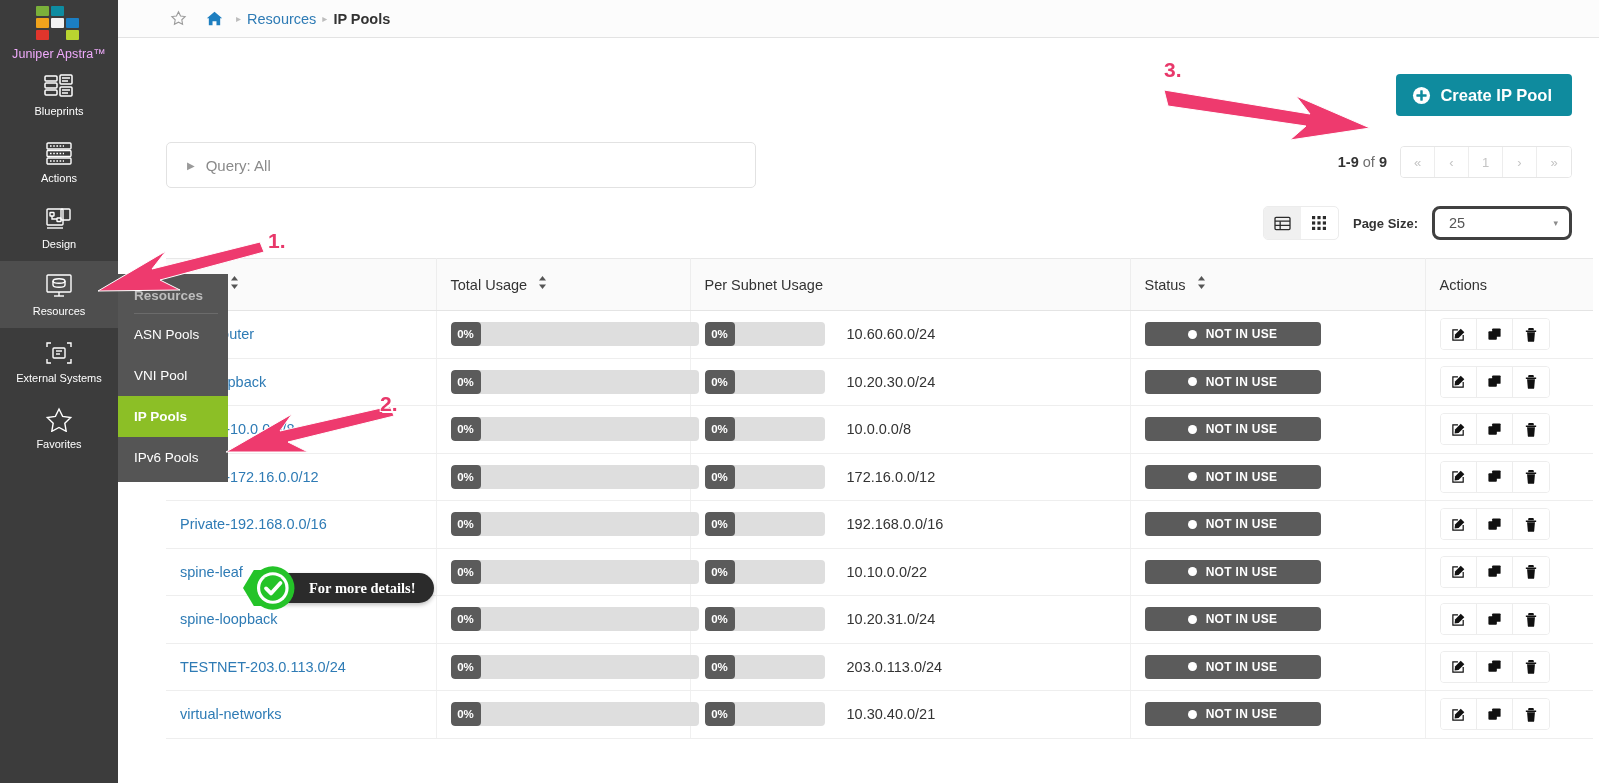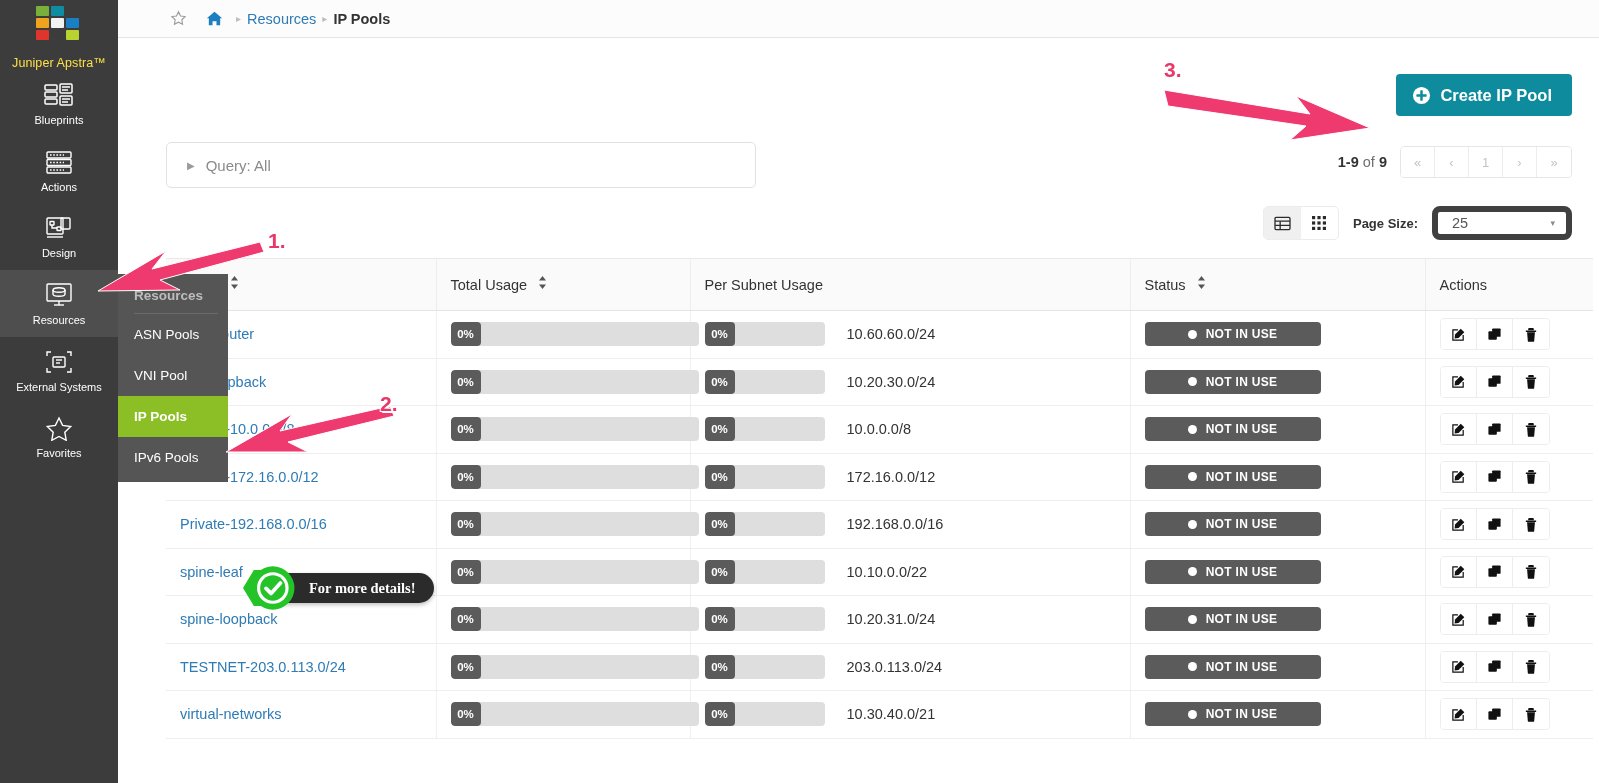--- a/index.html
+++ b/index.html
@@ -22,21 +22,21 @@
   .logo-wrap { margin-top: 6px; display:flex; flex-direction:column; align-items:center; }
   .logo-grid {
     width: 46px; height: 34px;
     display: grid;
     grid-template-columns: repeat(3, 13px);
     grid-template-rows: repeat(3, 10px);
     gap: 2px;
   }
   .logo-grid i { display:block; border-radius:1px; }
   .logo-text {
-    color: #fde047; font-size: 12.5px; margin-top: 16px; letter-spacing: .1px;
+    color: #f0abfc; font-size: 12.5px; margin-top: 7px; letter-spacing: .1px;
     font-weight: 400;
   }
   .nav-item {
     width: 118px; padding: 11px 0 10px 0;
     display: flex; flex-direction: column; align-items: center;
     cursor: pointer;
   }
   .nav-item.active { background: #4e4e4e; }
   .nav-icon { height: 28px; display:flex; align-items:center; justify-content:center; }
   .nav-icon svg { display:block; }
@@ -123,21 +123,21 @@
   .tools-right {
     position:absolute; right:27px; top:4px; display:flex; align-items:center; gap:14px;
   }
   .view-toggle { display:flex; border:1px solid #ececec; border-radius:5px; overflow:hidden; background:#fff; }
   .view-toggle > div {
     width: 37px; height: 32px; display:flex; align-items:center; justify-content:center; cursor:pointer;
   }
   .view-toggle > div.active { background: #f0f0f0; }
   .pagesize-label { font-size: 13px; font-weight:700; color:#333; }
   .pagesize-select {
-    width: 140px; height: 34px; border:6px solid #404040; border-radius:8px;
+    width: 140px; height: 34px; border:3px solid #404040; border-radius:8px;
     display:flex; align-items:center; justify-content:space-between;
     padding: 0 11px 0 14px; font-size: 14.5px; color:#555; cursor:pointer; background:#fff;
   }
   .pagesize-select .caret { color:#8b8b8b; font-size: 9px; }
 
   
   table.ippools {
     width: calc(100% - 54px);
     margin-left: 48px;
     border-collapse: collapse;

